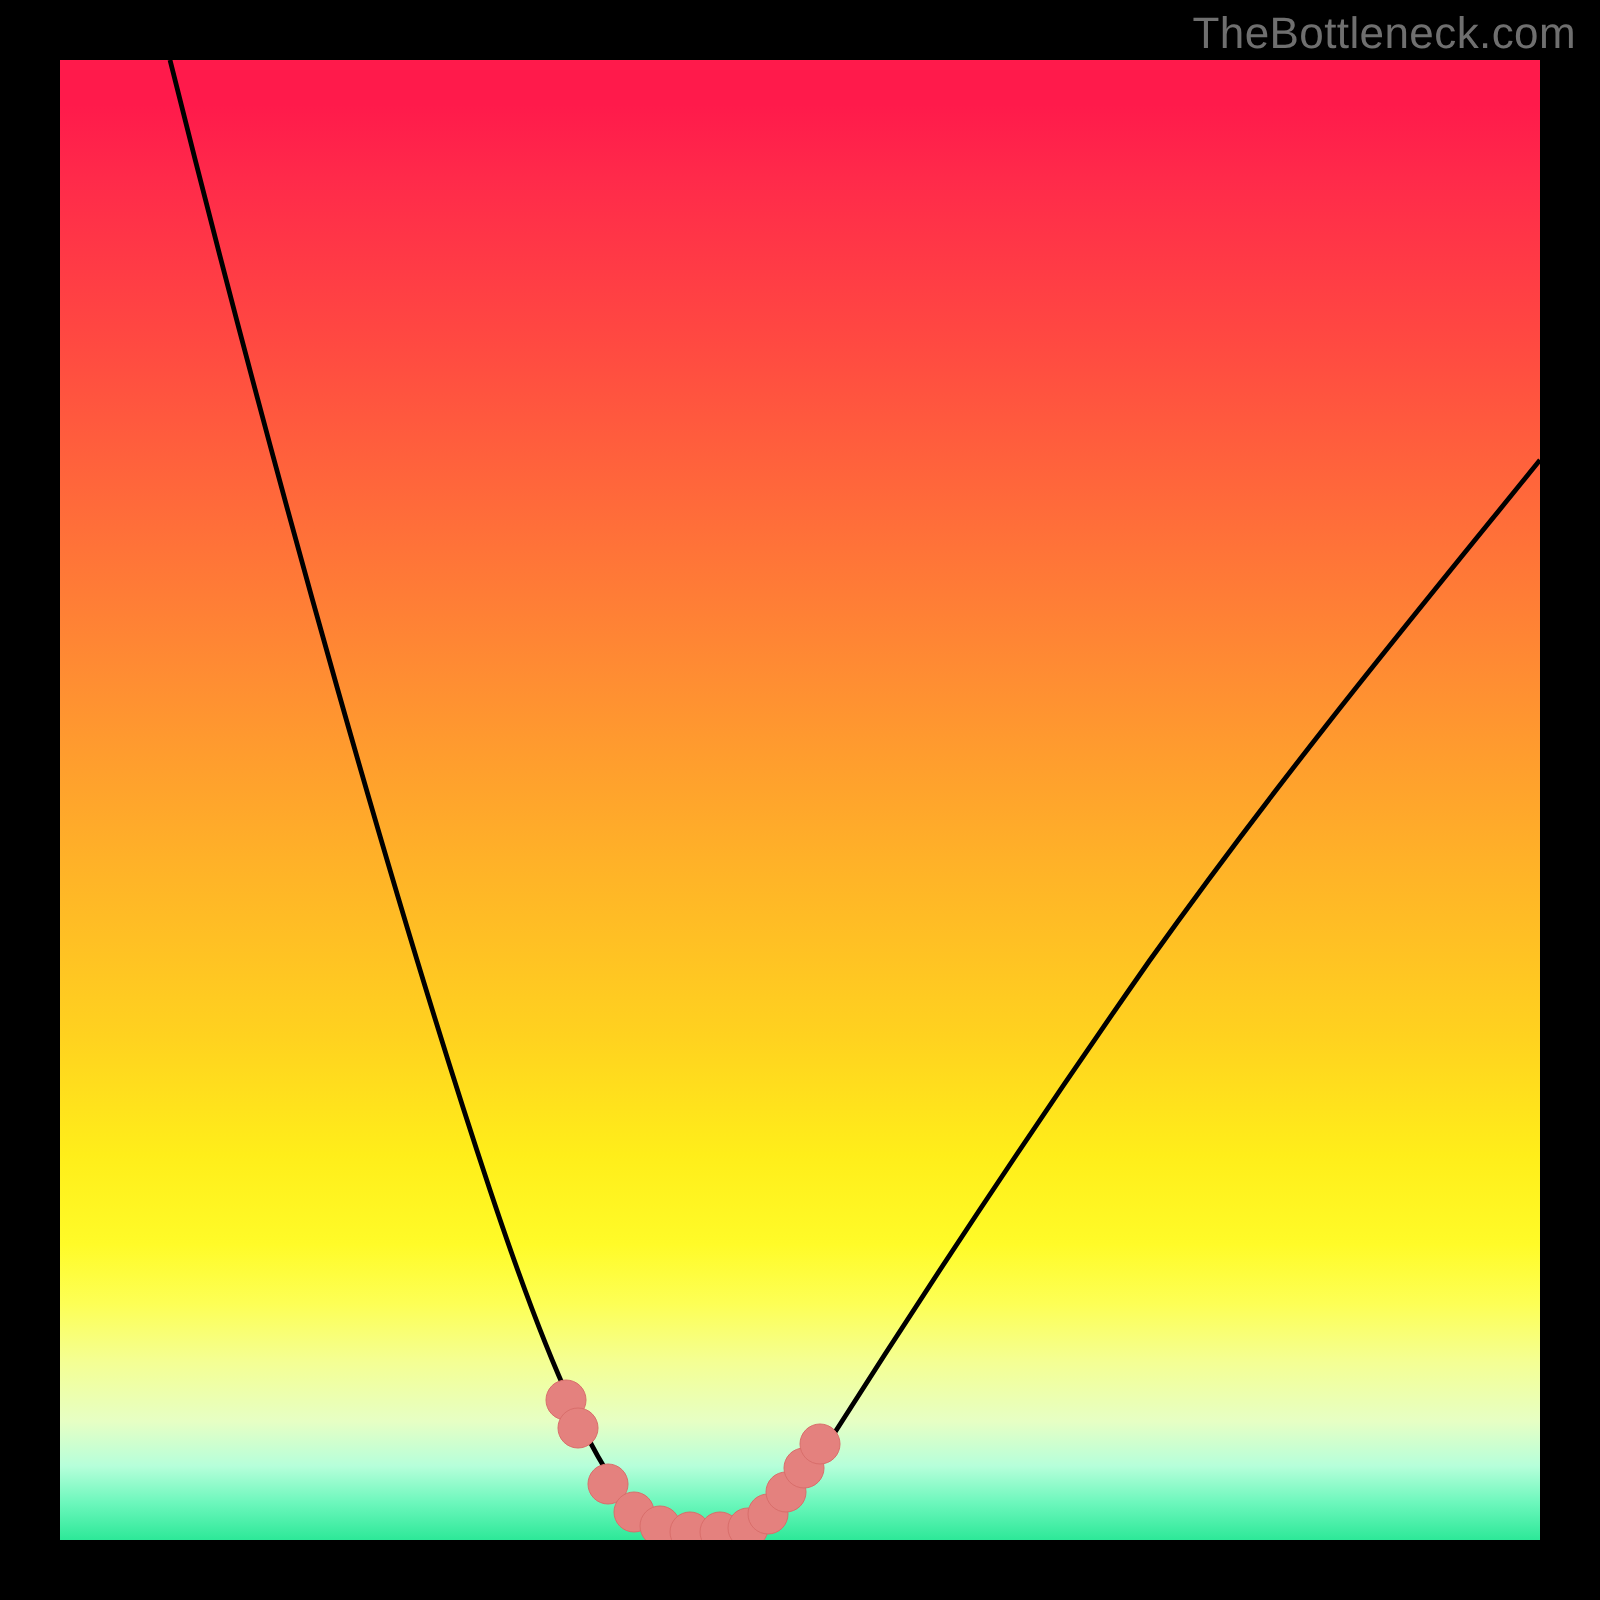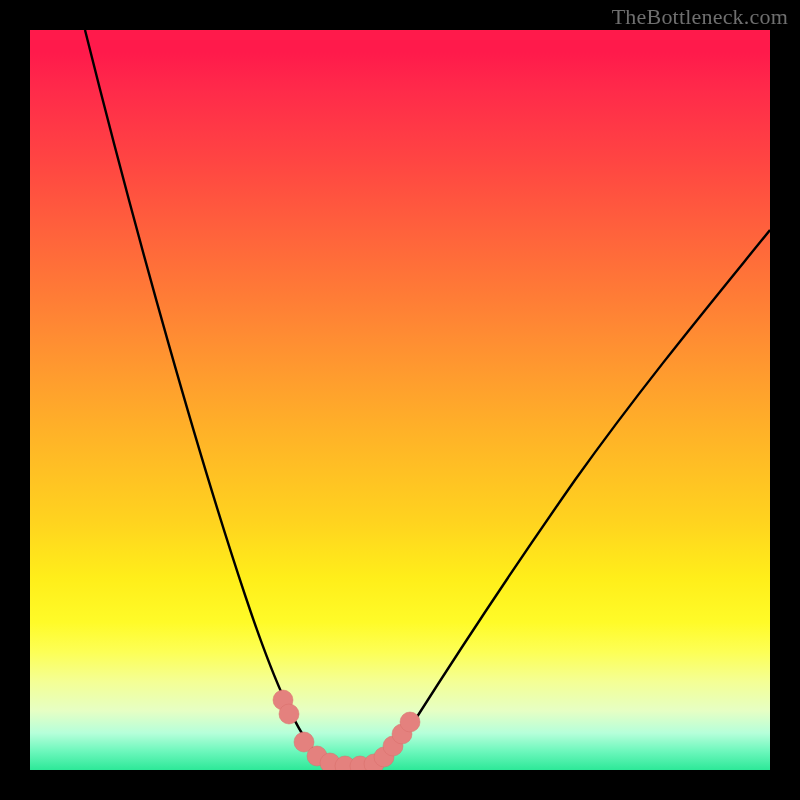--- a/index.html
+++ b/index.html
@@ -11,21 +11,20 @@
     background: #000;
     font-family: Arial, Helvetica, sans-serif;
   }
   .frame {
     position: absolute;
     top: 0;
     left: 0;
     width: 800px;
     height: 800px;
     background: #000;
-    font-family: Liberation Serif, serif;
   }
   .plot-area {
     position: absolute;
     top: 30px;
     left: 30px;
     width: 740px;
     height: 740px;
   }
   .gradient {
     position: absolute;

